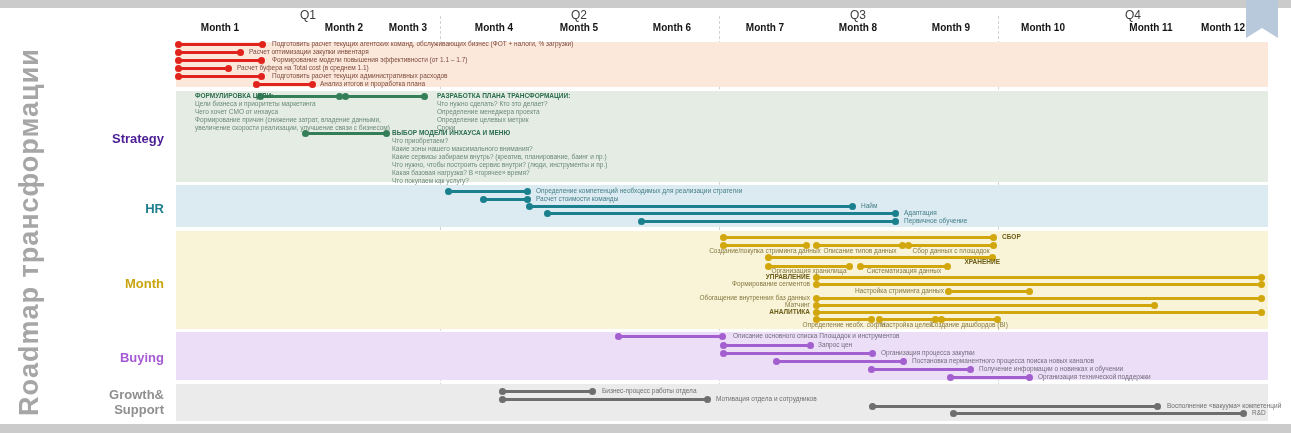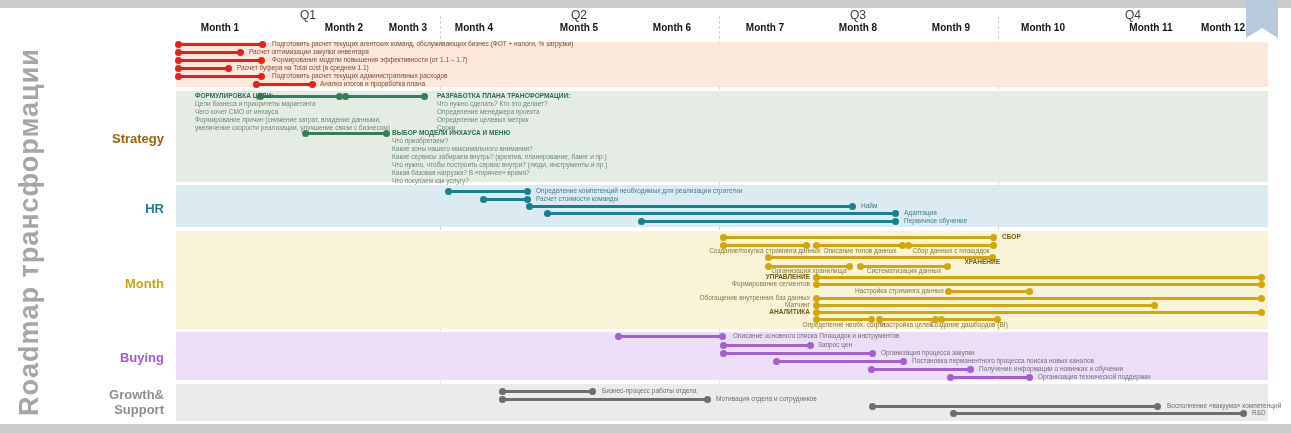--- a/index.html
+++ b/index.html
@@ -36,21 +36,21 @@
   <div class="strip bottom"></div>
   <div class="bookmark"></div>
   <div class="vtitle">Roadmap трансформации</div>
 <div class="q-label" style="left: 308px; top: 8px;">Q1</div>
     <div class="q-label" style="left: 579px; top: 8px;">Q2</div>
     <div class="q-label" style="left: 858px; top: 8px;">Q3</div>
     <div class="q-label" style="left: 1133px; top: 8px; text-align: center;">Q4</div>
     <div class="m-label" style="left: 220px;">Month 1</div>
     <div class="m-label" style="left: 308px; margin-left: 36px;">Month 2</div>
     <div class="m-label" style="left: 396px; margin-left: 12px;">Month 3</div>
-    <div class="m-label" style="left: 474px;">Month 4</div>
+    <div class="m-label" style="left: 494px;">Month 4</div>
     <div class="m-label" style="left: 579px;">Month 5</div>
     <div class="m-label" style="left: 672px;">Month 6</div>
     <div class="m-label" style="left: 765px;">Month 7</div>
     <div class="m-label" style="left: 858px;">Month 8</div>
     <div class="m-label" style="left: 951px;">Month 9</div>
     <div class="m-label" style="left: 1043px;">Month 10</div>
     <div class="m-label" style="left: 1133px; padding-left: 36px;">Month 11</div>
     <div class="m-label" style="left: 1223px;">Month 12</div>
     <div class="grid" style="left: 440px;"></div>
     <div class="grid" style="left: 719px;"></div>
@@ -62,21 +62,21 @@
     <div class="bar" style="left: 178px; width: 51px; top: 66.5px; background: rgb(224, 35, 28); color: rgb(224, 35, 28);"></div>
     <div class="bar" style="left: 178px; width: 84px; top: 74.5px; background: rgb(224, 35, 28); color: rgb(224, 35, 28);"></div>
     <div class="bar" style="left: 256px; width: 57px; top: 82.5px; background: rgb(224, 35, 28); color: rgb(224, 35, 28);"></div>
     <div class="txt" style="color: rgb(124, 74, 62); top: 40px; left: 272px;">Подготовить расчет текущих агентских команд, обслуживающих бизнес (ФОТ + налоги, % загрузки)</div>
     <div class="txt" style="color: rgb(124, 74, 62); top: 48px; left: 249px;">Расчет оптимизации закупки инвентаря</div>
     <div class="txt" style="color: rgb(124, 74, 62); top: 56px; left: 272px;">Формирование модели повышения эффективности (от 1.1 – 1.7)</div>
     <div class="txt" style="color: rgb(124, 74, 62); top: 64px; left: 237px;">Расчет буфера на Total cost (в среднем 1.1)</div>
     <div class="txt" style="color: rgb(124, 74, 62); top: 72px; left: 272px;">Подготовить расчет текущих административных расходов</div>
     <div class="txt" style="color: rgb(124, 74, 62); top: 80px; left: 320px;">Анализ итогов и проработка плана</div>
     <div class="band" style="top: 91px; height: 91px; background: rgb(228, 236, 228);"></div>
-    <div class="row-hdr" style="color: #a16207; top: 138px;">
+    <div class="row-hdr" style="color: #4c1d95; top: 138px;">
       <div>Strategy</div>
     </div>
     <div class="bar" style="left: 260px; width: 80px; top: 94.5px; background: rgb(53, 127, 88); color: rgb(53, 127, 88);"></div>
     <div class="bar" style="left: 345px; width: 80px; top: 94.5px; background: rgb(53, 127, 88); color: rgb(53, 127, 88);"></div>
     <div class="bar" style="left: 305px; width: 82px; top: 131.5px; background: rgb(53, 127, 88); color: rgb(53, 127, 88);"></div>
     <div class="txt" style="color: rgb(109, 139, 120); top: 92px; left: 195px;">
       <div class="b" style="color: rgb(44, 110, 77);">ФОРМУЛИРОВКА ЦЕЛИ:</div>
       <div>Цели бизнеса и приоритеты маркетинга</div>
       <div>Чего хочет CMO от инхауса</div>
       <div>Формирование причин (снижение затрат, владение данными,</div>

